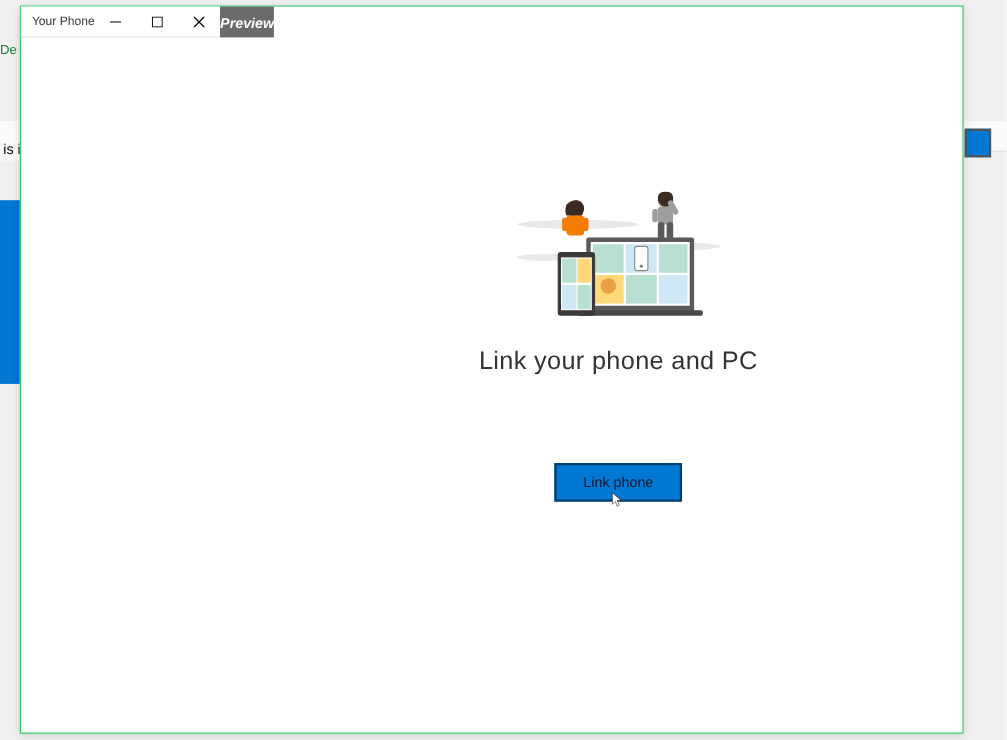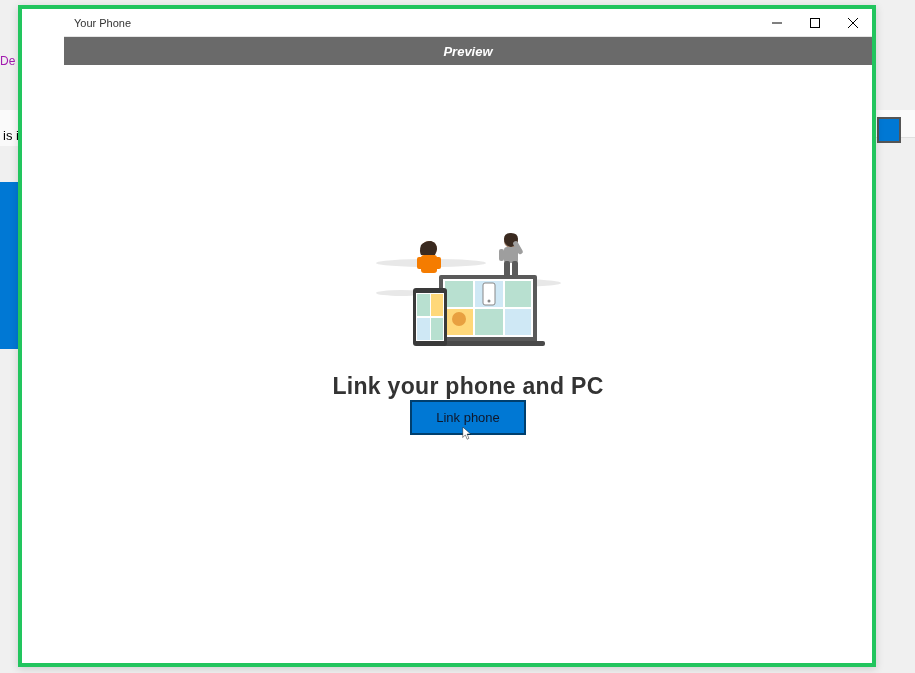--- a/index.html
+++ b/index.html
@@ -20,24 +20,24 @@
     .background-content {
       position: absolute;
       top: 0;
       left: 0;
       width: 100%;
       height: 100%;
     }
     
     .bg-text-left {
       position: absolute;
-      top: 54px;
+      top: 38px;
       left: 0;
       font-size: 12px;
-      color: #a21caf;
+      color: #15803d;
     }
     
     .bg-text-is {
       position: absolute;
       top: 125px;
       left: 0;
       font-size: 13px;
       color: #000;
       background: #fafafa;
       padding: 3px;
@@ -72,25 +72,23 @@
       border-bottom: 1px solid #e0e0e0;
     }
     
     .app-window {
       position: absolute;
       top: 5px;
       left: 18px;
       width: 858px;
       height: 662px;
       background: #ffffff;
-      border: 4px solid #22c55e;
+      border: 1px solid #22c55e;
       box-shadow: 0 2px 8px rgba(0,0,0,0.15);
       display: flex;
-      flex-direction: column;
-      padding-left: 42px;
     }
     
     .titlebar {
       height: 28px;
       background: #ffffff;
       display: flex;
       align-items: center;
       justify-content: space-between;
       padding-left: 10px;
       border-bottom: 1px solid #e5e5e5;
@@ -140,22 +138,23 @@
     
     .illustration {
       width: 195px;
       height: 115px;
       position: relative;
       margin-bottom: 25px;
     }
     
     .heading {
       font-size: 23px;
-      font-weight: 700;
+      font-weight: 400;
       color: #333;
+      margin-bottom: 80px;
       letter-spacing: 0.3px;
     }
     
     .primary-button {
       background: #0078d4;
       color: #0f172a;
       border: 2px solid #003f6e;
       padding: 8px 24px;
       font-size: 13px;
       font-family: inherit;

